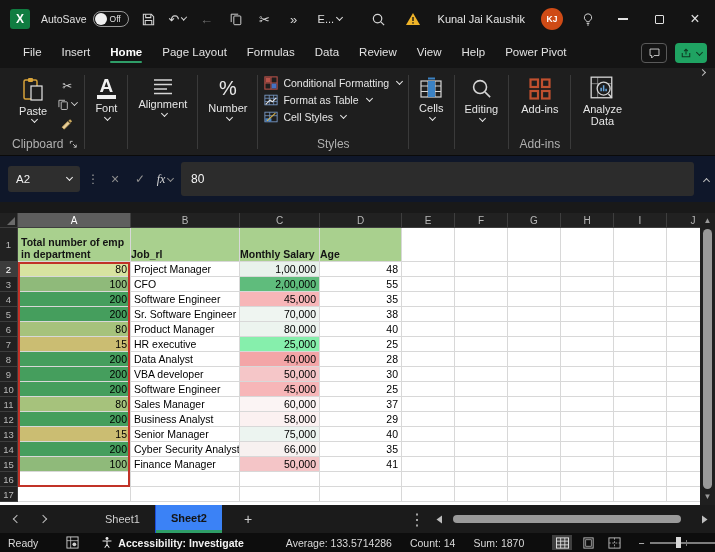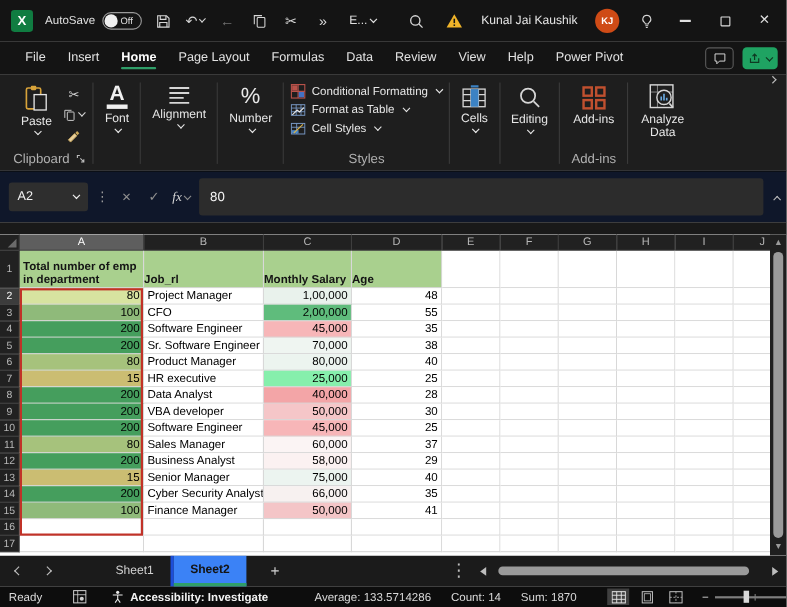--- a/index.html
+++ b/index.html
@@ -89,21 +89,21 @@
   .varrow { color:#9a9a9a; font-size:8px; height:12px; line-height:12px; }
   .vthumb { width:9px; flex:1; background:#9a9a9a; border-radius:5px; margin:2px 0; }
 
   
   .sheetbar { height:28px; background:#1b1b1b; display:flex; align-items:stretch; }
   .sb-nav { display:flex; align-items:center; gap:20px; padding:0 14px 0 14px; color:#bdbdbd; }
   .sb-chev { width:6px; height:6px; border-right:1.4px solid currentColor; border-bottom:1.4px solid currentColor; display:inline-block; }
   .sb-chev.left { transform:rotate(135deg); }
   .sb-chev.right { transform:rotate(-45deg); }
   .stabs { display:flex; align-items:stretch; margin-left:30px; }
-  .stab { display:flex; align-items:center; padding:0 15px; font-size:11px; color:#d0d0d0; border-right:3px solid #1d4ed8; }
+  .stab { display:flex; align-items:center; padding:0 15px; font-size:11px; color:#d0d0d0; border-right:1px solid #1d4ed8; }
   .stab.active { background:#3b82f6; color:#141414; font-weight:bold; border-bottom:3px solid #2f9e68; border-right:none; }
   .addsheet { display:flex; align-items:center; padding:0 22px; color:#d0d0d0; font-size:14px; }
   .sb-right { flex:1; display:flex; align-items:center; justify-content:flex-end; gap:10px; padding-right:6px; color:#bdbdbd; }
   .hscroll { width:238px; height:10px; display:flex; align-items:center; }
   .hthumb { width:228px; height:8px; background:#9a9a9a; border-radius:4px; }
 
   
   .statusbar { height:19px; background:#0d0d0d; display:flex; align-items:center; font-size:10.5px; color:#d9d9d9; padding:0 8px; gap:14px; }
   .sb-item { display:flex; align-items:center; gap:5px; white-space:nowrap; }
   .acc-bold { font-weight:bold; color:#f2f2f2; }

